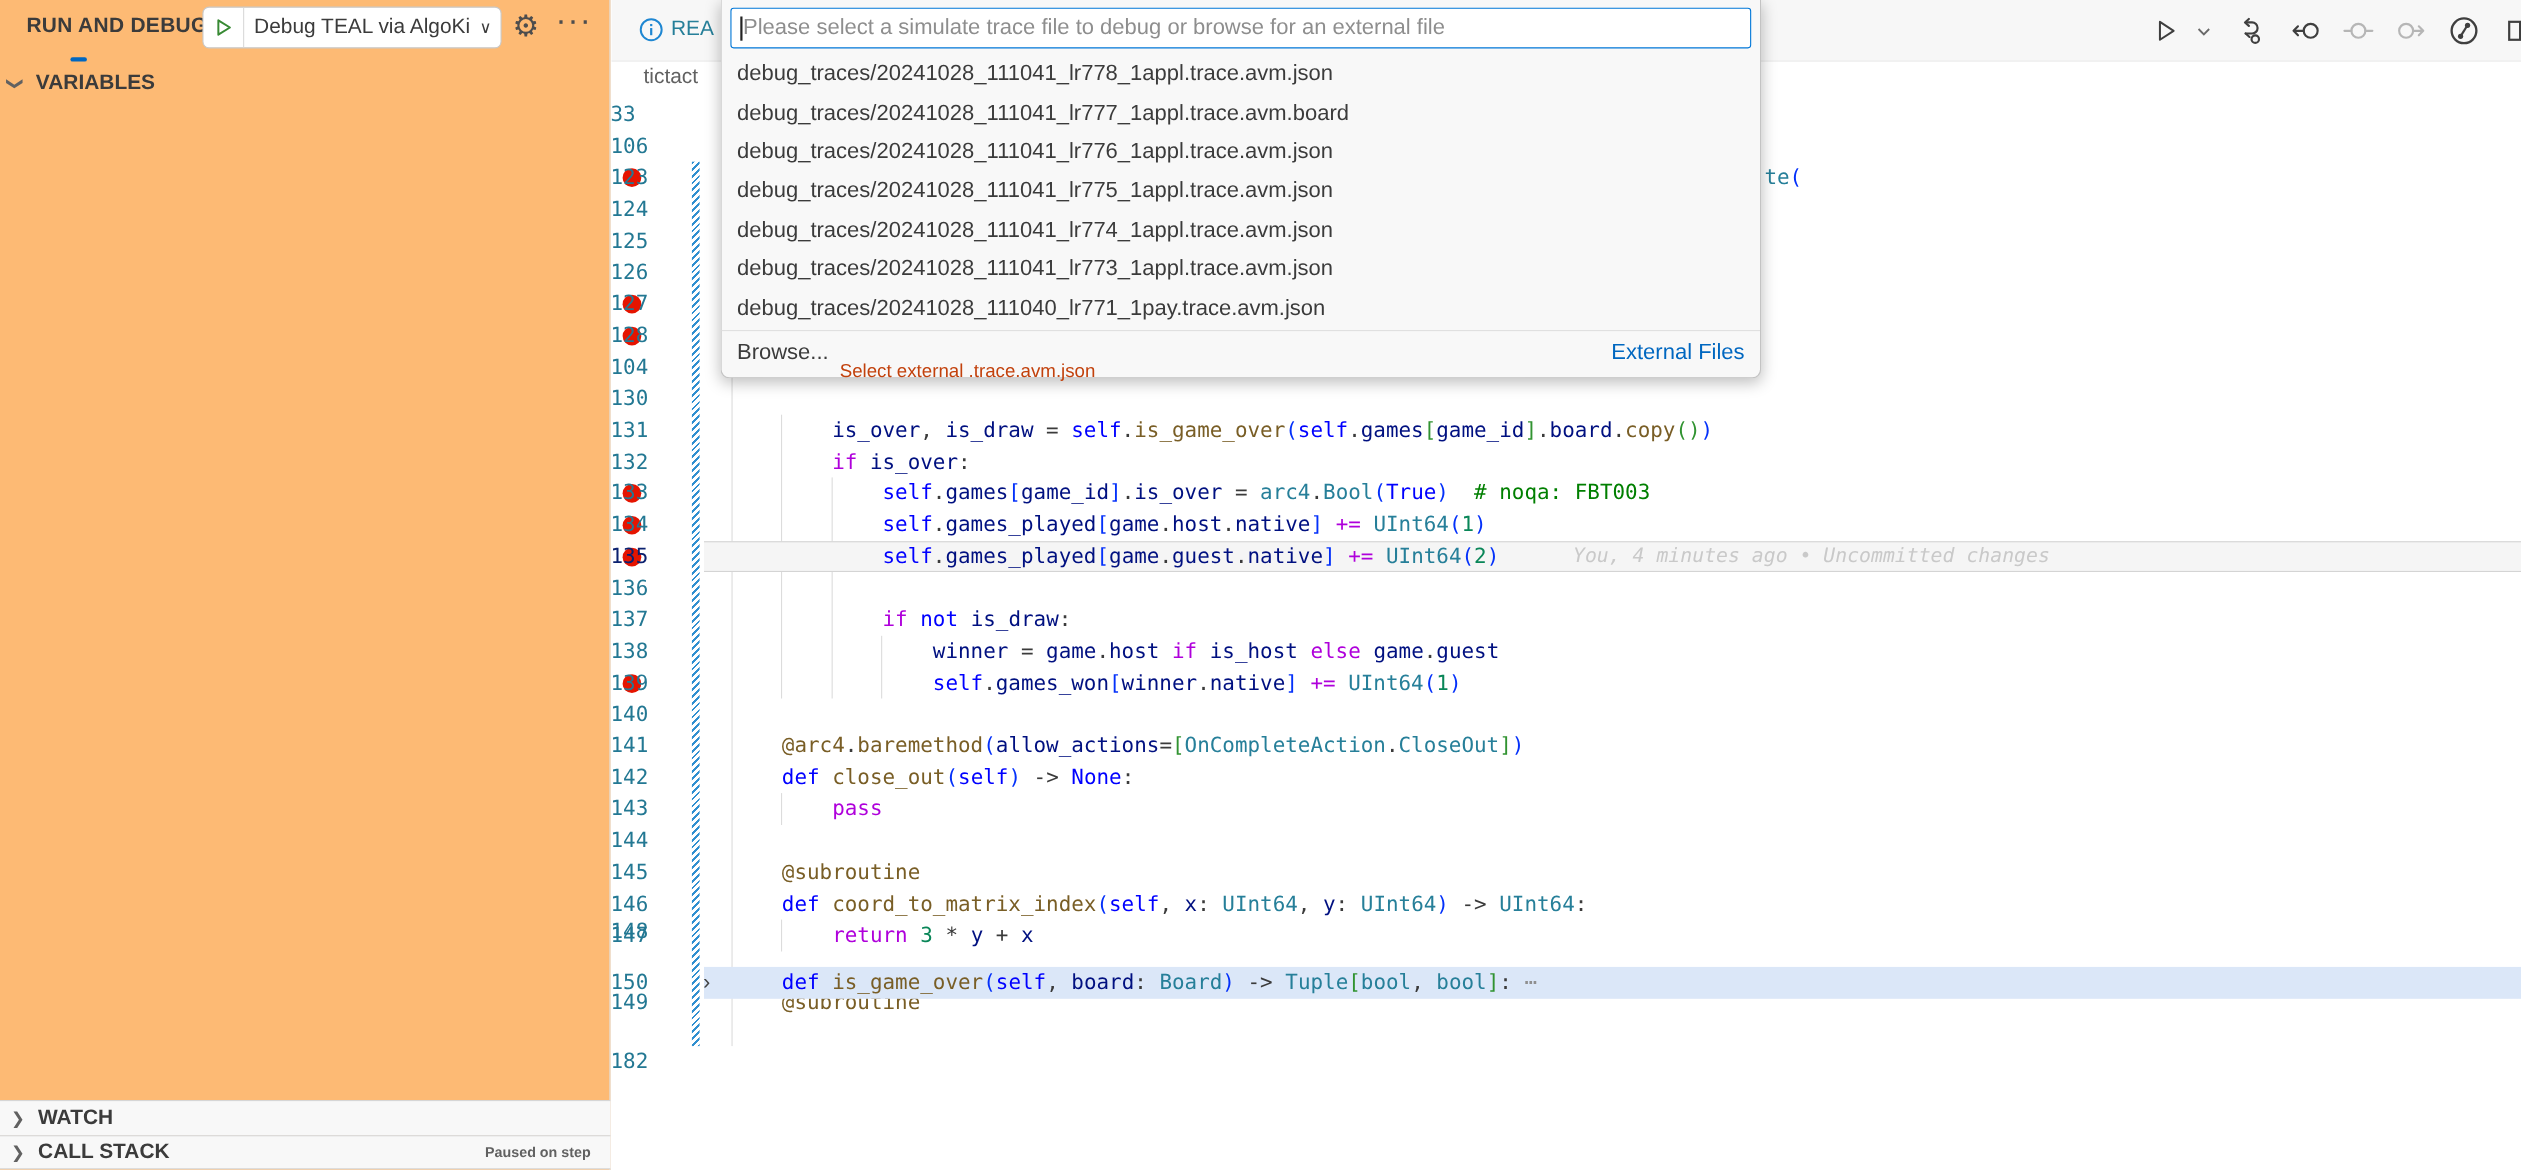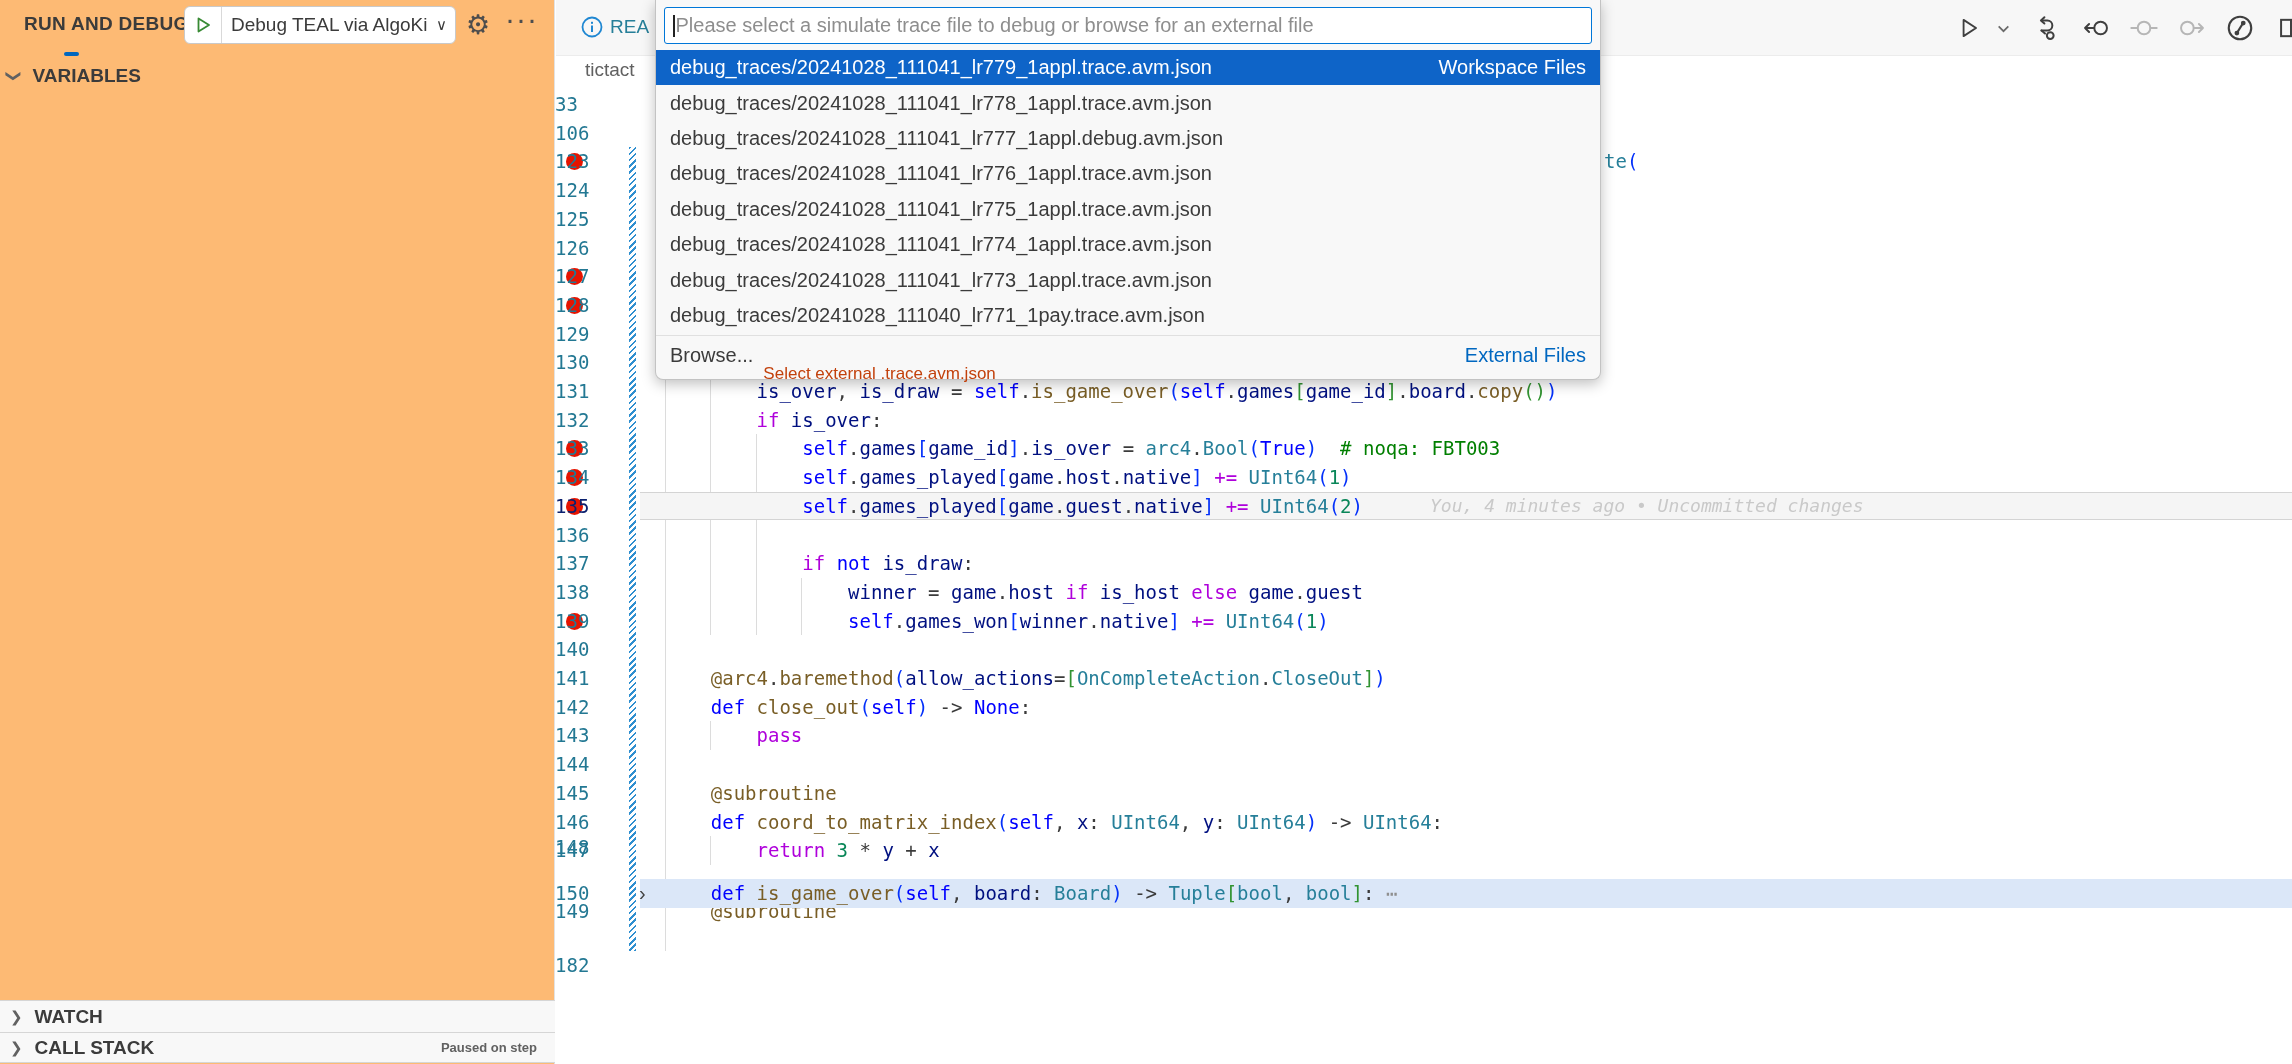--- a/index.html
+++ b/index.html
@@ -154,21 +154,21 @@
         </div>
         <div class="row" style="top: 262.2px;">
           <div class="bp"></div>
           <div class="lnum">127</div>
         </div>
         <div class="row" style="top: 290.9px;">
           <div class="bp"></div>
           <div class="lnum">128</div>
         </div>
         <div class="row" style="top: 319.6px;">
-          <div class="lnum">129</div>
+          <div class="lnum">104</div>
         </div>
         <div class="row" style="top: 348.3px;">
           <div class="lnum">130</div>
         </div>
         <div class="row" style="top: 377px;">
           <div class="lnum">131</div>
           <pre class="codepre"><span class="c-tx">        </span><span class="c-v">is_over</span><span class="c-tx">, </span><span class="c-v">is_draw</span><span class="c-tx"> = </span><span class="c-kb">self</span><span class="c-tx">.</span><span class="c-fn">is_game_over</span><span class="c-p1">(</span><span class="c-kb">self</span><span class="c-tx">.</span><span class="c-v">games</span><span class="c-p2">[</span><span class="c-v">game_id</span><span class="c-p2">]</span><span class="c-tx">.</span><span class="c-v">board</span><span class="c-tx">.</span><span class="c-fn">copy</span><span class="c-p2">()</span><span class="c-p1">)</span></pre>
         </div>
         <div class="row" style="top: 405.7px;">
           <div class="lnum">132</div>
@@ -255,29 +255,25 @@
         </div>
       </div>
   </div>
 
   <div class="abs qp">
     <div class="qp-inputwrap">
       <div class="caret"></div>
       <div class="ph">Please select a simulate trace file to debug or browse for an external file</div>
     </div>
     <div id="qp-list">
-        <div class="qp-item sel">
-          <span>debug_traces/20241028_111041_lr779_1appl.trace.avm.json</span>
-          <span class="qp-badge">Workspace Files</span>
-        </div>
         <div class="qp-item">
           <span>debug_traces/20241028_111041_lr778_1appl.trace.avm.json</span>
         </div>
         <div class="qp-item">
-          <span>debug_traces/20241028_111041_lr777_1appl.debug.avm.json</span>
+          <span>debug_traces/20241028_111041_lr777_1appl.trace.avm.board</span>
         </div>
         <div class="qp-item">
           <span>debug_traces/20241028_111041_lr776_1appl.trace.avm.json</span>
         </div>
         <div class="qp-item">
           <span>debug_traces/20241028_111041_lr775_1appl.trace.avm.json</span>
         </div>
         <div class="qp-item">
           <span>debug_traces/20241028_111041_lr774_1appl.trace.avm.json</span>
         </div>

